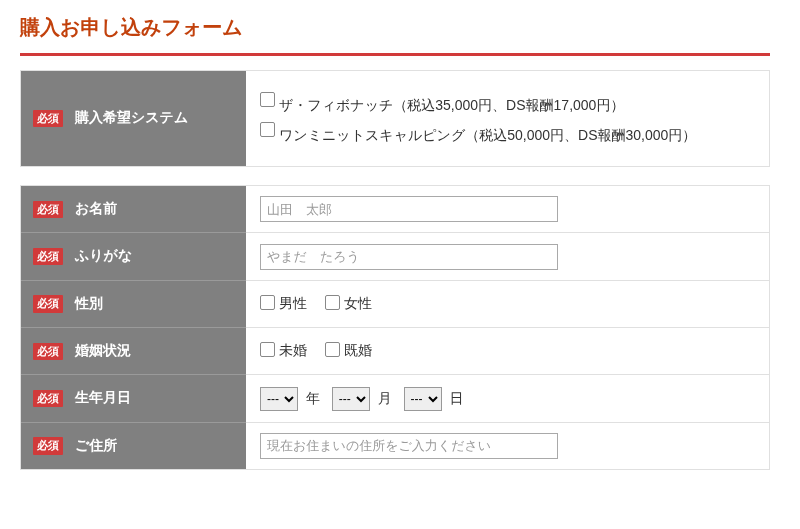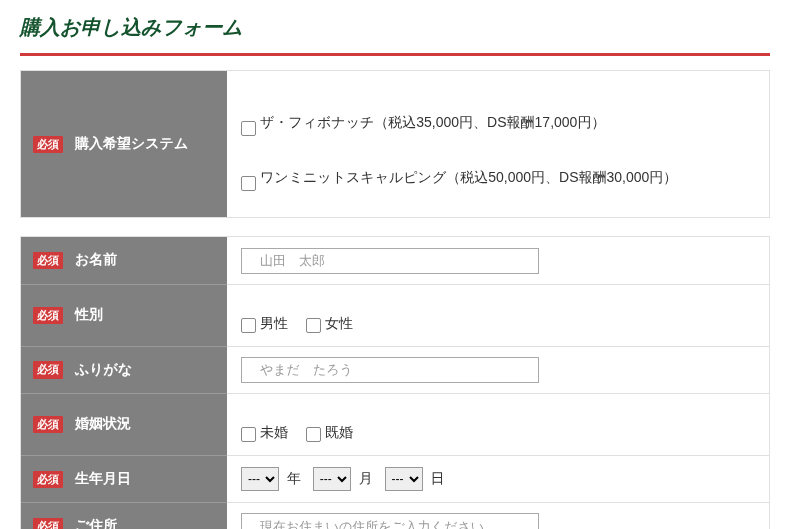--- a/index.html
+++ b/index.html
@@ -12,22 +12,21 @@
   }
   .page {
     width: 780px;
     margin: 0 auto;
     padding: 14px 20px 20px 10px;
   }
   h1 {
     margin: 0 0 12px 0;
     font-size: 20px;
     font-weight: 700;
-    color: #14532d;
-    font-style: italic;
+    color: #c2410c;
   }
   .red-rule {
     height: 3px;
     background: #d13a3a;
     margin-bottom: 14px;
   }
   .form-table {
     width: 100%;
     border-collapse: separate;
     border-spacing: 0;
@@ -35,21 +34,21 @@
     border: 1px solid #e0e0e0;
   }
   .form-table + .form-table { margin-top: 18px; }
   .form-table tr + tr .label-cell { border-top: 1px solid #9a9a9a; }
   .form-table tr + tr .value-cell { border-top: 1px solid #e0e0e0; }
   .label-cell {
     background: #808080;
     color: #fff;
     vertical-align: middle;
     padding: 14px 0 14px 12px;
-    width: 206px;
+    width: 225px;
     font-weight: 700;
   }
   .value-cell {
     background: #fff;
     padding: 10px 14px;
     vertical-align: middle;
   }
   .value-cell.tall { padding: 18px 14px; }
   .req-badge {
     display: inline-block;
@@ -58,35 +57,35 @@
     font-size: 11px;
     font-weight: 700;
     padding: 2px 4px;
     margin-right: 8px;
     border-radius: 1px;
     vertical-align: middle;
     line-height: 1.2;
   }
   .label-text { vertical-align: middle; }
   .chk-row { line-height: 1.9; white-space: nowrap; }
-  .chk { display: inline-flex; align-items: flex-end; margin-right: 14px; margin-top: 20px; }
+  .chk { display: inline-flex; align-items: flex-start; margin-right: 14px; }
   .chk input[type="checkbox"] {
     width: 15px; height: 15px;
     border: 1px solid #888;
     background: #fff;
     appearance: none;
     -webkit-appearance: none;
     margin: 0 4px 0 0;
     border-radius: 2px;
   }
   input[type="text"] {
     width: 298px;
     height: 26px;
     border: 1px solid #a9a9a9;
-    padding: 2px 18px;
+    padding: 2px 6px;
     font-size: 13px;
     color: #4d7c0f;
   }
   input[type="text"]::placeholder { color: #9a9a9a; }
   select {
     height: 24px;
     border: 1px solid #999;
     background: #efefef;
     font-size: 12px;
     padding: 1px 2px;
@@ -132,40 +131,40 @@
         <span class="req-badge">必須</span>
         <span class="label-text">お名前</span>
       </td>
       <td class="value-cell">
         <input type="text" placeholder="山田　太郎" style="">
       </td>
     </tr>
     <tr>
       <td class="label-cell">
         <span class="req-badge">必須</span>
+        <span class="label-text">ふりがな</span>
+      </td>
+      <td class="value-cell">
+        <input type="text" placeholder="やまだ　たろう" style="">
+      </td>
+    </tr>
+    <tr>
+      <td class="label-cell">
+        <span class="req-badge">必須</span>
         <span class="label-text">性別</span>
       </td>
       <td class="value-cell">
         <label class="chk">
           <input type="checkbox" style="">
           <span>男性</span>
         </label>
         <label class="chk">
           <input type="checkbox" style="">
           <span>女性</span>
         </label>
-      </td>
-    </tr>
-    <tr>
-      <td class="label-cell">
-        <span class="req-badge">必須</span>
-        <span class="label-text">ふりがな</span>
-      </td>
-      <td class="value-cell">
-        <input type="text" placeholder="やまだ　たろう" style="">
       </td>
     </tr>
     <tr>
       <td class="label-cell">
         <span class="req-badge">必須</span>
         <span class="label-text">婚姻状況</span>
       </td>
       <td class="value-cell">
         <label class="chk">
           <input type="checkbox" style="">

